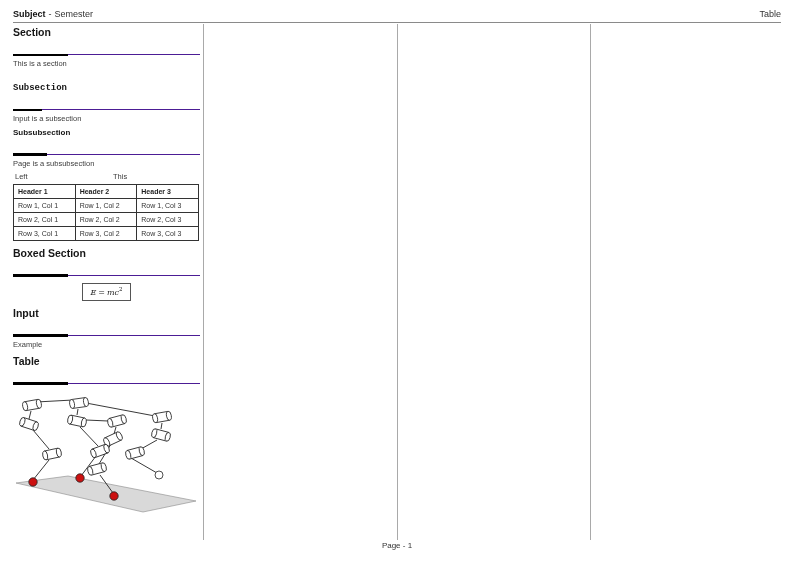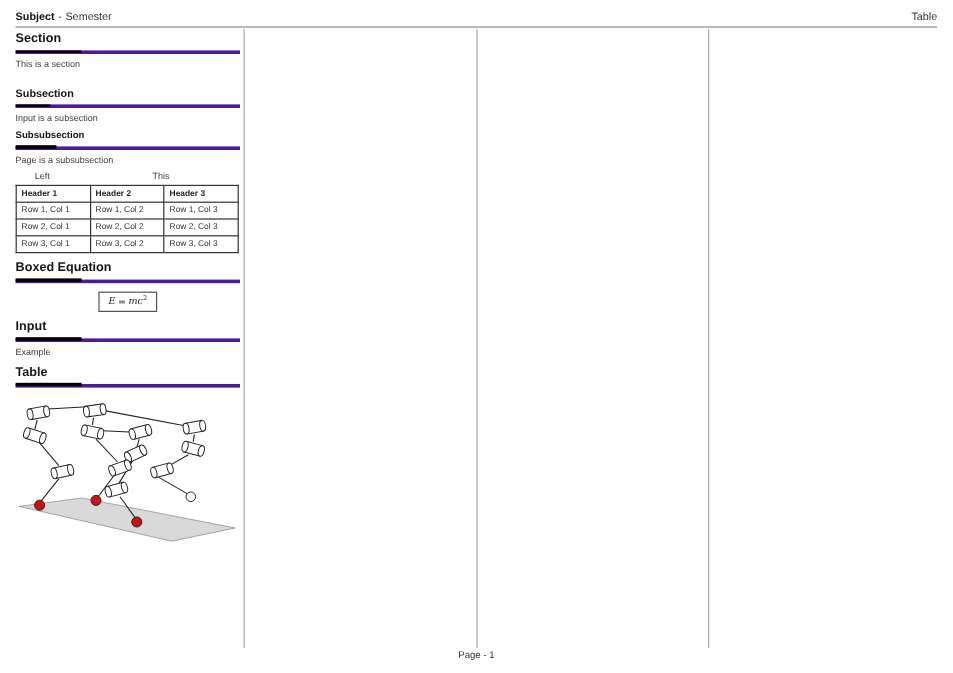--- a/index.html
+++ b/index.html
@@ -20,30 +20,30 @@
   .vline.v1 { left:203px; } .vline.v2 { left:397px; } .vline.v3 { left:590px; }
 
   
   .footer { position:absolute; left:0; top:541px; width:794px; text-align:center;
             font-size:8px; color:#333; }
 
   
   .col { position:absolute; left:13px; top:26px; width:187px; color:#333; }
 
   .heading { position:relative; font-weight:bold; color:#161616; line-height:1.15;
-             border-bottom:3px solid #4c1d95; padding-bottom:4px; margin-bottom:4px; }
+             border-bottom:1px solid #4c1d95; padding-bottom:16px; margin-bottom:4px; }
   .heading::after { content:""; position:absolute; left:0; bottom:-2px; height:2.5px;
                     background:#000; width:var(--bar,55px); }
   .h-sec  { font-size:10.5px; --bar:55px; margin-top:6px; }
-  .h-sub  { font-size:9px;    --bar:29px; margin-top:15px; }
+  .h-sub  { font-size:9px;    --bar:29px; margin-top:15px;font-family:Liberation Mono, monospace; }
   .h-ssub { font-size:8px;    --bar:34px; margin-top:5px; }
 
   .body-txt { font-size:7.5px; color:#3c3c3c; margin:2px 0 4px 0; }
 
-  .lr { display:flex; font-size:7.5px; color:#3c3c3c; margin:3px 0 2px 16px; }
+  .lr { display:flex; font-size:7.5px; color:#3c3c3c; margin:3px 0 2px 2px; }
   .lr .left-cell { width:98px; }
 
   table.demo { border-collapse:collapse; table-layout:fixed; width:186px;
                margin:3px 0 4px 0; font-size:7px; color:#333; }
   table.demo th, table.demo td { border:1px solid #333; padding:2.5px 4px;
                text-align:left; height:14px; overflow:hidden; white-space:nowrap; }
   table.demo th { font-weight:bold; color:#1d1d1d; }
 
   .eq-wrap { text-align:center; margin:5px 0 5px 0; }
   .eq-box { display:inline-block; border:1px solid #555; padding:2px 7px 3px 7px;
@@ -106,21 +106,21 @@
           <td>Row 2, Col 3</td>
         </tr>
         <tr>
           <td>Row 3, Col 1</td>
           <td>Row 3, Col 2</td>
           <td>Row 3, Col 3</td>
         </tr>
       </tbody>
     </table>
 
-    <div class="heading h-sec">Boxed Equation</div>
+    <div class="heading h-sec">Boxed Section</div>
     <div class="eq-wrap">
       <span class="eq-box"><i>E</i><span class="rel">=</span><i>mc</i><sup>2</sup></span>
     </div>
 
     <div class="heading h-sec">Input</div>
     <p class="body-txt">Example</p>
 
     <div class="heading h-sec">Table</div>
     <svg class="fig" width="187" height="128" viewBox="13 264 187 128" xmlns="http://www.w3.org/2000/svg">
         <polygon points="16,359 68,352 196,377 143,388" fill="#d9d9d9" stroke="#888888" stroke-width="0.6"></polygon>

